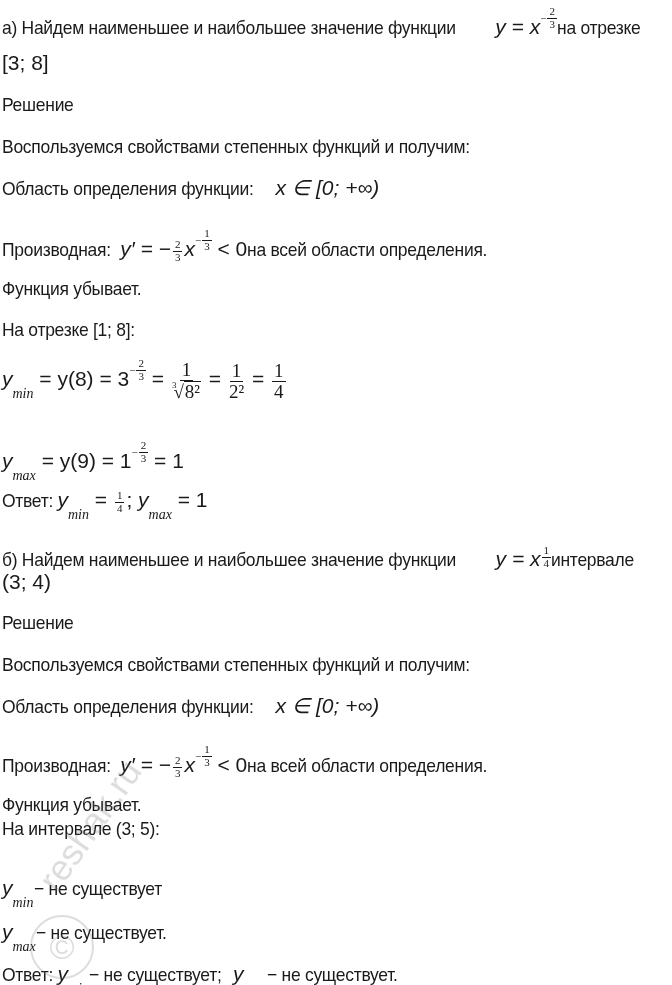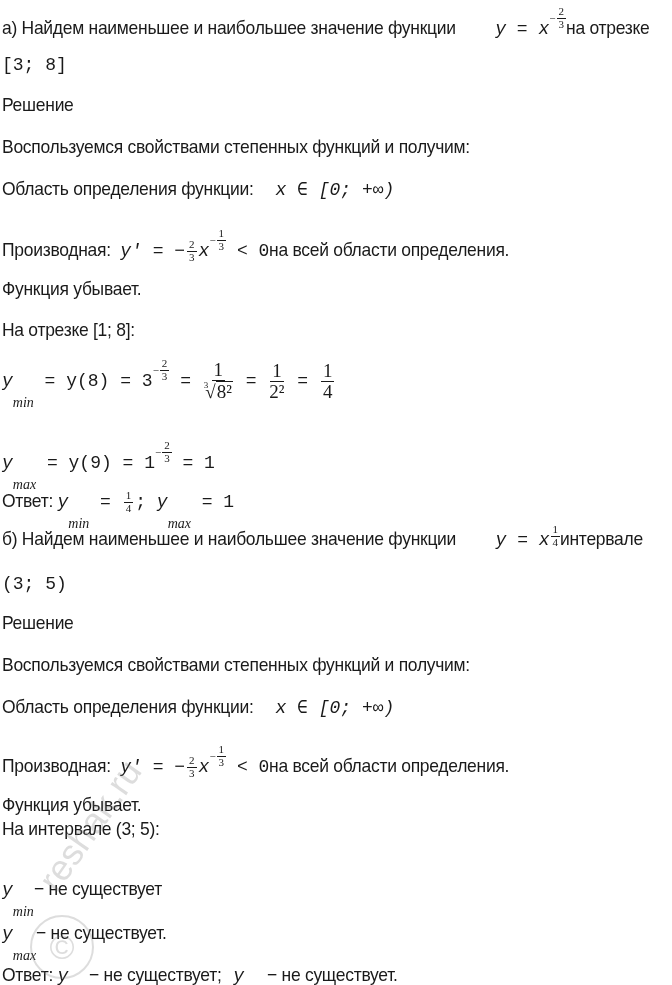--- a/index.html
+++ b/index.html
@@ -3,23 +3,23 @@
 <meta charset="utf-8">
 <style>
   html, body { margin: 0; padding: 0; background: #ffffff; }
   body {
     width: 672px; height: 985px; position: relative; overflow: hidden;
     font-family: "Liberation Serif", "DejaVu Serif", serif;
     color: #1a1a1a; font-size: 21px;
   }
   .line { position: absolute; left: 2px; white-space: nowrap; line-height: 24px; }
   .txt { font-family: "Liberation Sans", "DejaVu Sans", sans-serif; font-size: 19px; letter-spacing: -0.3px; transform: scaleX(0.92); transform-origin: left center; display: inline-block; }
-  .m { font-family: Liberation Mono, monospace; font-size: 18px; }
+  .m { font-family: Liberation Sans, sans-serif; font-size: 21px; }
   .mi { font-style: italic; }
-  .sub { font-size: 14px; font-style: italic; position: relative; top: 21px; text-align: center; }
+  .sub { font-size: 14px; font-style: italic; position: relative; top: 12px; text-align: center; }
   .frac { display: inline-flex; flex-direction: column; align-items: center; vertical-align: middle; margin: 0 2px; }
   .frac > span { line-height: 1.05; }
   .frac .num { border-bottom: 1px solid #1a1a1a; padding: 0 2px; }
   .frac.small { font-size: 11px; }
   .frac.big { font-size: 19px; }
   .supfrac { display: inline-flex; align-items: center; vertical-align: 12px; font-size: 11px; }
   .supfrac .frac { margin: 0 0 0 1px; }
   .root { display: inline-flex; align-items: flex-end; }
   .root .idx { font-size: 9px; position: relative; top: -12px; margin-right: -3px; }
   .root .rad { font-size: 19px; }
@@ -86,29 +86,29 @@
         <span>3</span>
       </span></span><span class="m"> = 1</span>
 </div>
 <div class="line" style="top:488px">
   <span class="txt">Ответ: </span><span class="m mi">y</span><span class="sub">min</span><span class="m"> = </span><span class="frac small">
       <span class="num">1</span>
       <span>4</span>
     </span><span class="m">; </span><span class="m mi">y</span><span class="sub">max</span><span class="m"> = 1</span>
 </div>
 
-<div class="line" style="top:524px">
+<div class="line" style="top:545px">
   <span class="txt">б) Найдем наименьшее и наибольшее значение функции </span><span class="m mi">y = x</span><span class="supfrac">
       <span class="frac small">
         <span class="num">1</span>
         <span>4</span>
       </span>
     </span><span class="txt">  интервале</span>
 </div>
-<div class="line" style="top:570px"><span class="m">(3; 5)</span></div>
+<div class="line" style="top:570px"><span class="m">(3; 4)</span></div>
 <div class="line" style="top:610px"><span class="txt">Решение</span></div>
 <div class="line" style="top:652px"><span class="txt">Воспользуемся свойствами степенных функций и получим:</span></div>
 <div class="line" style="top:694px"><span class="txt">Область определения функции: </span><span class="m mi">x ∈ [0; +∞)</span></div>
 <div class="line" style="top:744px">
   <span class="txt">Производная: </span><span class="m mi">y′ = −</span><span class="frac small">
       <span class="num">2</span>
       <span>3</span>
     </span><span class="m mi">x</span><span class="supfrac">
       <span>−</span>
       <span class="frac small">

